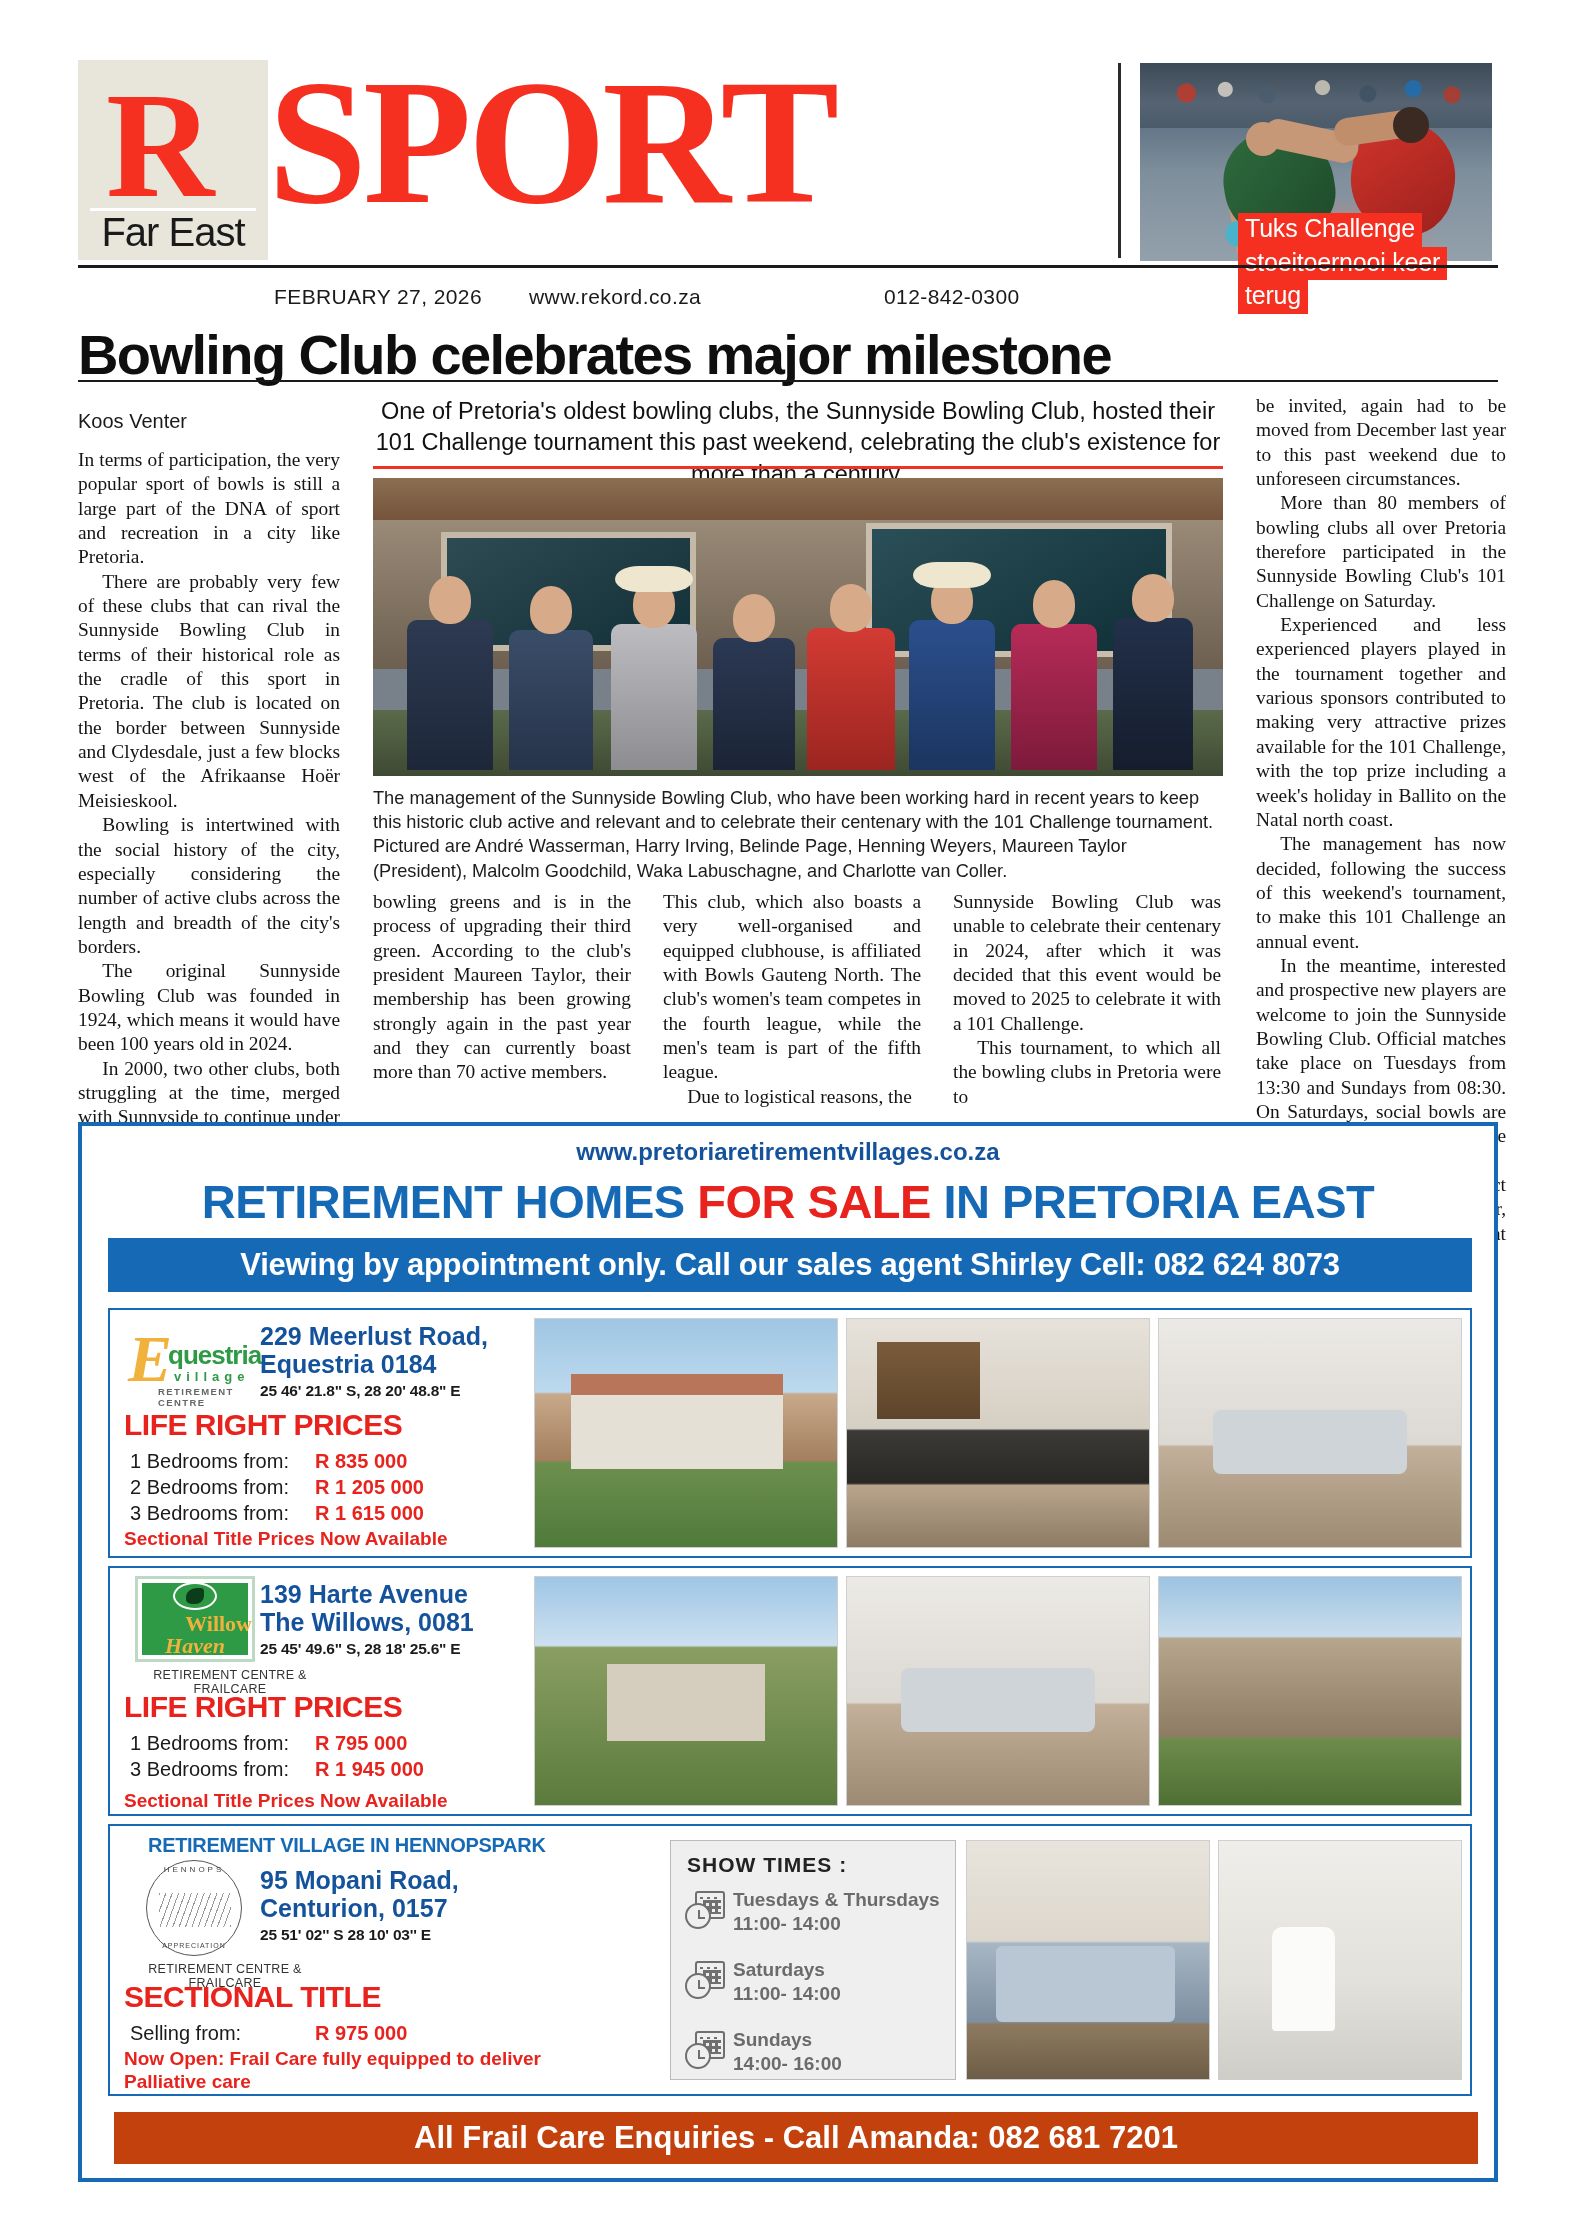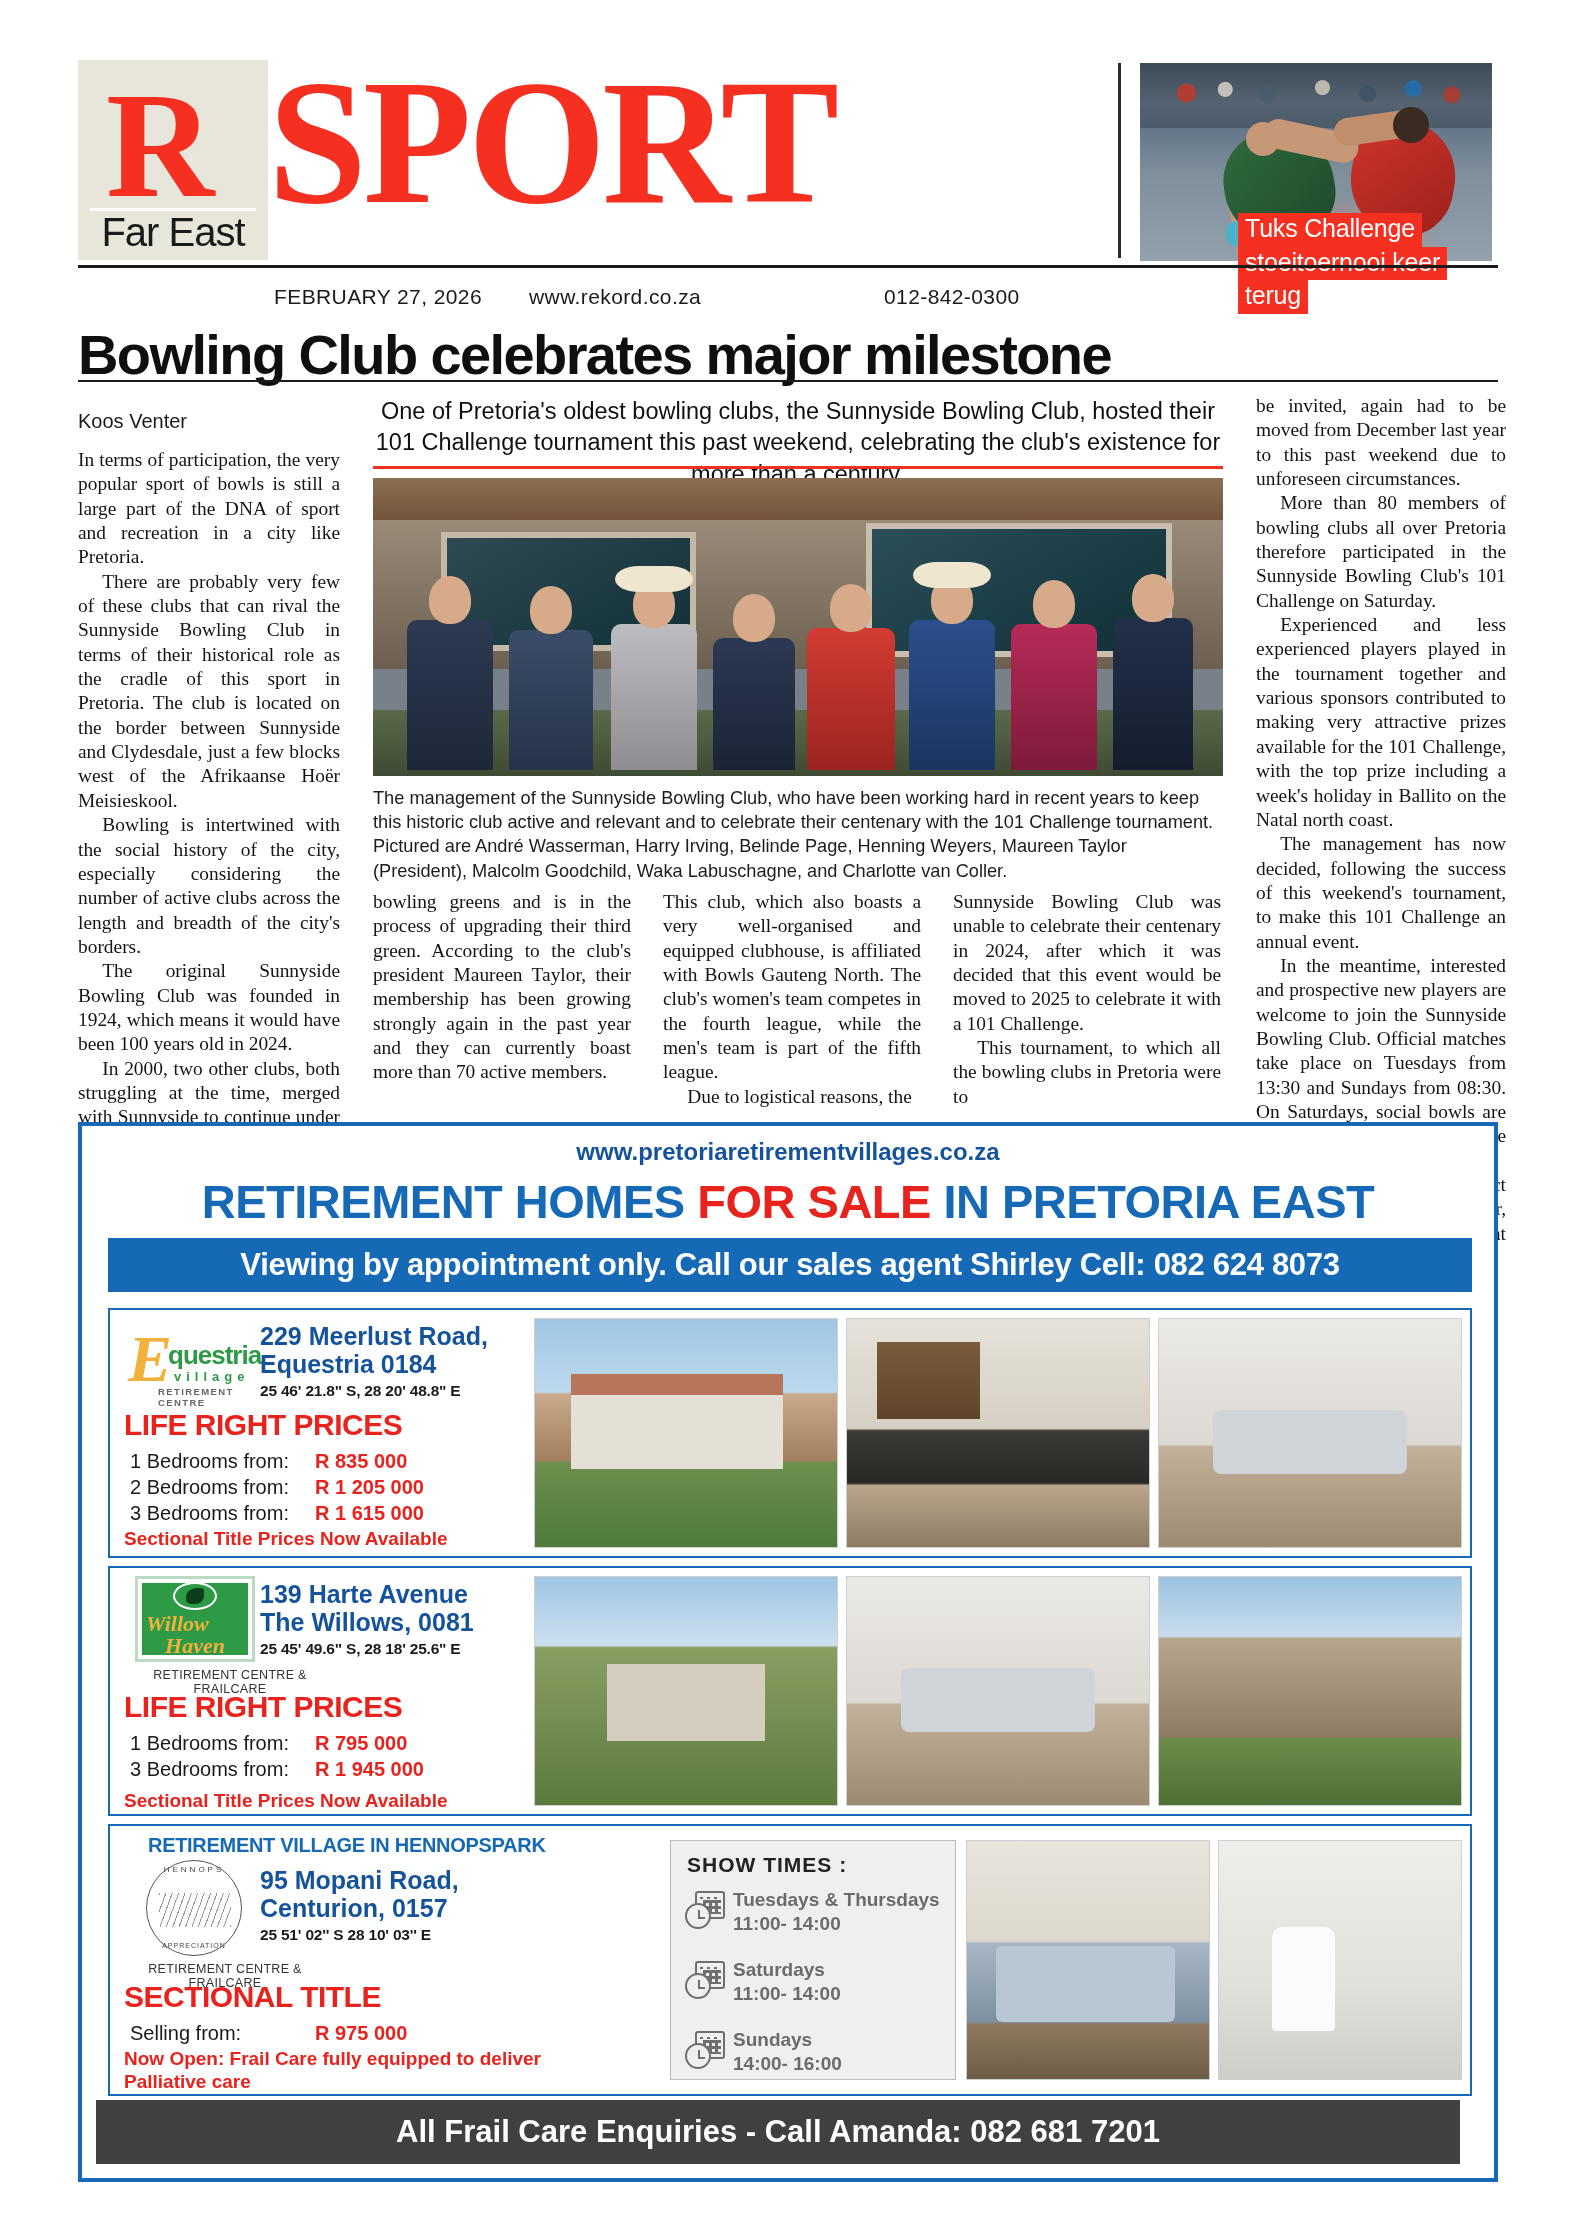--- a/index.html
+++ b/index.html
@@ -241,22 +241,22 @@
   .logo-eq .rc  { position:absolute; left:30px; top:62px; font-size:9.5px; font-weight:bold; color:#666; letter-spacing:1.4px; }
 
   .logo-wh { position:absolute; left:25px; top:8px; width:120px; height:86px;
      border:3px solid #bcd9c4; background:#ffffff; }
   .logo-wh .grn { position:absolute; left:4px; top:4px; right:4px; bottom:4px;
      background:#2e9a46; }
   .logo-wh .oval { position:absolute; left:50%; top:3px; margin-left:-22px; width:44px; height:28px;
      border:2px solid #ffffff; border-radius:50%; background:#2e9a46; }
   .logo-wh .bird { position:absolute; left:50%; top:9px; margin-left:-9px; width:18px; height:16px;
      background:#0b3d1b; border-radius:60% 20% 50% 30%; }
-  .logo-wh .w1 { position:absolute; left:0; top:32px; width:100%; text-align:left;
-     font-family:"Liberation Serif", serif; font-size:22px; font-weight:bold; font-style:italic; color:#f0b23c;padding-left:8px; }
+  .logo-wh .w1 { position:absolute; left:0; top:32px; width:100%; text-align:right;
+     font-family:"Liberation Serif", serif; font-size:22px; font-weight:bold; color:#f0b23c;padding-left:8px; }
   .logo-wh .w2 { position:absolute; left:0; top:54px; width:100%; text-align:center;
      font-family:"Liberation Serif", serif; font-size:22px; font-weight:bold; font-style:italic; color:#f0b23c; }
 
   .logo-hn { position:absolute; left:36px; top:14px; width:96px; height:96px;
      border:1.5px solid #555; border-radius:50%; }
   .logo-hn .sketch { position:absolute; left:12px; top:32px; width:72px; height:34px;
      background:repeating-linear-gradient(110deg,#777 0 1px,transparent 1px 6px); opacity:.75; }
   .logo-hn .top { position:absolute; left:0; top:4px; width:100%; text-align:center;
      font-size:8px; letter-spacing:3px; color:#444; }
   .logo-hn .bot { position:absolute; left:0; bottom:6px; width:100%; text-align:center;
@@ -281,22 +281,22 @@
      border:2.5px solid #6f6f6f; border-radius:50%; background:#efefef; }
   .st-ico .clk::after { content:""; position:absolute; left:11px; top:5px; width:2px; height:8px; background:#6f6f6f; }
   .st-ico .clk::before { content:""; position:absolute; left:11px; top:12px; width:7px; height:2px; background:#6f6f6f; }
   .st-d { position:absolute; left:48px; top:0; font-size:19px; font-weight:bold; color:#6b6b6b; }
   .st-t { position:absolute; left:48px; top:24px; font-size:19px; font-weight:bold; color:#6b6b6b; }
 
   .st-imgs { position:absolute; left:856px; top:14px; right:8px; bottom:14px; display:flex; gap:8px; }
   .st-imgs > div { flex:1; border:1px solid #cfcfcf; position:relative; overflow:hidden; }
 
   .ad-footer {
-    position:absolute; left:14px; bottom:14px; width:1364px; height:64px;
-    background:#404040; color:#ffffff; font-size:31px; font-weight:bold;
+    position:absolute; left:32px; bottom:14px; width:1364px; height:52px;
+    background:#c2410c; color:#ffffff; font-size:31px; font-weight:bold;
     display:flex; align-items:center; justify-content:center;
   }
 
   
   .ph { position:absolute; inset:0; }
   .ph-house { background:linear-gradient(180deg,#9fc6e4 0%,#bcd9ee 32%,#c8a98a 33%,#a37f5e 62%,#6d8f4e 63%,#4f7a3a 100%); }
   .ph-house::after{ content:""; position:absolute; left:12%; top:24%; width:70%; height:42%;
      background:linear-gradient(180deg,#b8755a 0 22%,#e4e0d6 22% 100%); }
   .ph-kitchen { background:linear-gradient(180deg,#e6e2da 0%,#d6cfc3 48%,#3c3a36 49%,#2a2825 72%,#b9a58c 73%,#8d7b64 100%); }
   .ph-kitchen::after{ content:""; position:absolute; left:10%; top:10%; width:34%; height:34%;

